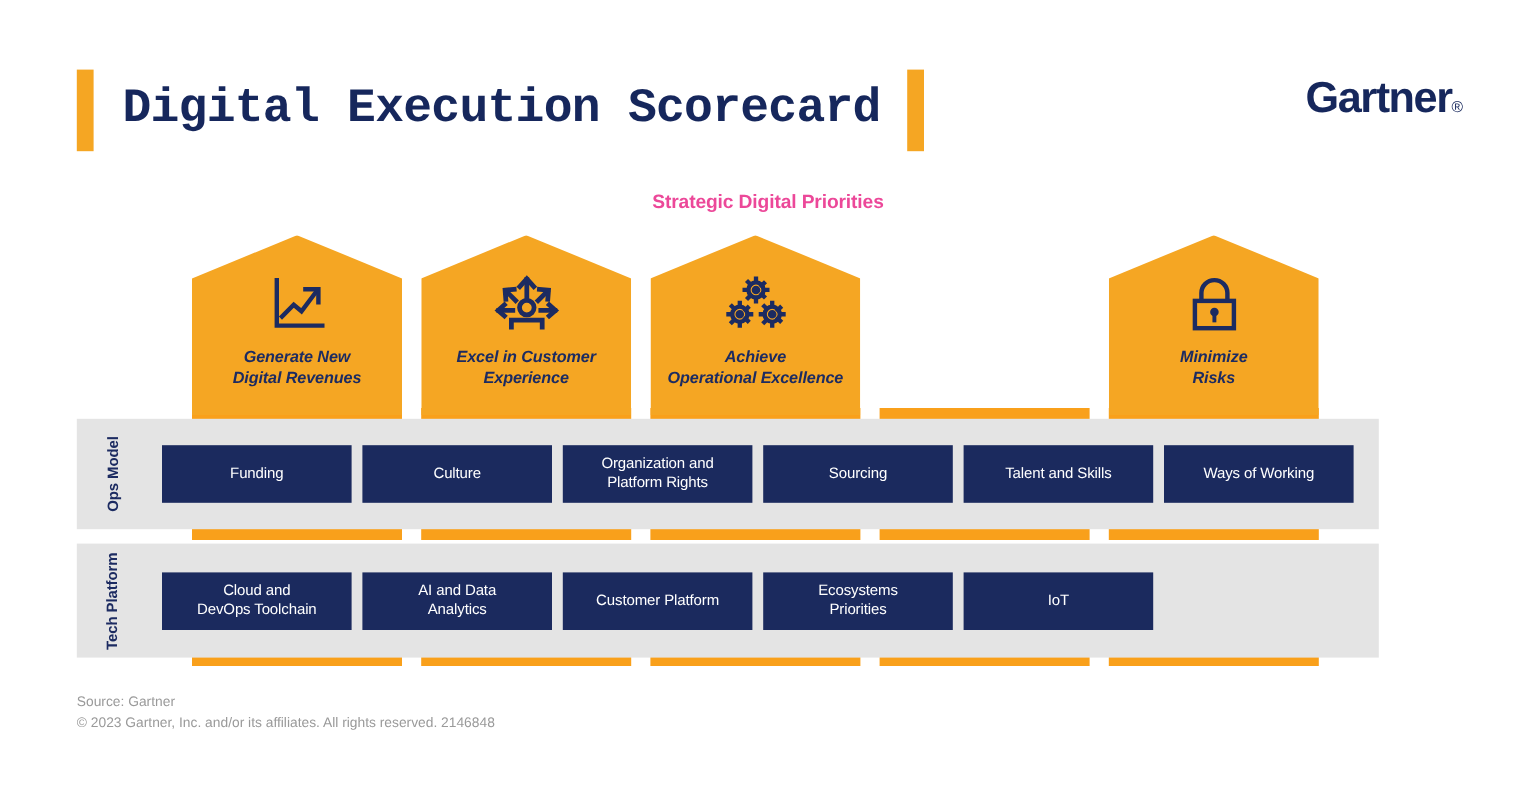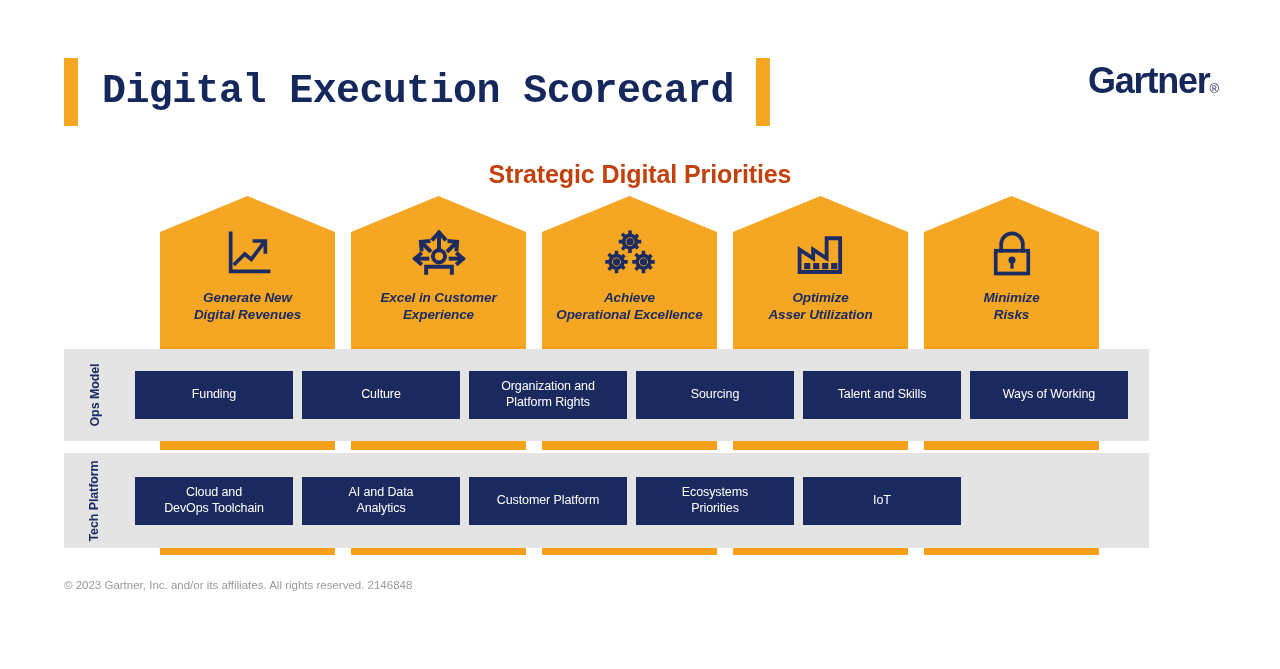--- a/index.html
+++ b/index.html
@@ -20,21 +20,21 @@
   .brand{
     position:absolute;right:62px;top:60px;
     font-size:36px;font-weight:bold;color:#16275C;letter-spacing:-1.2px;
     white-space:nowrap;
   }
   .brand .reg{font-size:13px;vertical-align:baseline;font-weight:normal;}
 
   
   .section-heading{
     position:absolute;left:0;top:160px;width:1280px;text-align:center;
-    font-size:25px;font-weight:bold;color:#c2410c;letter-spacing:-0.1px;
+    font-size:16px;font-weight:bold;color:#ec4899;letter-spacing:-0.1px;
   }
 
   
   .pentagon-row{position:absolute;left:160px;top:196px;width:929px;height:150px;}
   .pentagon{
     position:absolute;top:0;width:175px;height:150px;
     background:#F5A623;
     clip-path:polygon(0% 24%, 50% 0%, 100% 24%, 100% 100%, 0% 100%);
     display:flex;flex-direction:column;align-items:center;
   }
@@ -164,37 +164,20 @@
               <circle cx="36" cy="31" r="1.6"></circle>
               <path d="M36 22.6 V25 M36 37 V39.4 M27.6 31 H30 M42 31 H44.4 M30.1 25.1 L31.8 26.8 M40.2 34.2 L41.9 35.9 M41.9 26.1 L40.2 27.8 M31.8 35.2 L30.1 36.9"></path>
             </g>
           </svg>
         </div>
         <div class="pent-label">
           <div>Achieve</div>
           <div>Operational Excellence</div>
         </div>
       </div>
-      <div class="pentagon" style="left: 573px;">
-        <div class="pent-icon">
-          <svg width="54" height="54" viewBox="0 0 48 48" fill="none" stroke="#1C2B61" stroke-width="3.4" stroke-linecap="square" stroke-linejoin="miter">
-            <polyline points="5,40 5,20 17,28 17,20 29,28 29,10 41,10 41,40 5,40"></polyline>
-            <g fill="#1C2B61" stroke="none">
-              <rect x="9" y="32" width="5.5" height="5.5"></rect>
-              <rect x="17" y="32" width="5.5" height="5.5"></rect>
-              <rect x="25" y="32" width="5.5" height="5.5"></rect>
-              <rect x="33" y="32" width="5.5" height="5.5"></rect>
-            </g>
-          </svg>
-        </div>
-        <div class="pent-label">
-          <div>Optimize</div>
-          <div>Asser Utilization</div>
-        </div>
-      </div>
       <div class="pentagon" style="left: 764px;">
         <div class="pent-icon">
           <svg width="52" height="52" viewBox="0 0 48 48" fill="none" stroke="#1C2B61" stroke-width="3.4" stroke-linecap="square" stroke-linejoin="miter">
             <path d="M14 21 V15 a10 10 0 0 1 20 0 V21"></path>
             <rect x="9" y="21" width="30" height="21"></rect>
             <g fill="#1C2B61" stroke="none">
               <circle cx="24" cy="29.5" r="3.3"></circle>
               <rect x="22.5" y="30" width="3" height="7.5"></rect>
             </g>
           </svg>
@@ -275,16 +258,17 @@
         </div>
         <div class="box">
           <div>
             <div>IoT</div>
           </div>
         </div>
       </div>
   </div>
 
   <div class="footer">
+    <div>Source: Gartner</div>
     <div>© 2023 Gartner, Inc. and/or its affiliates. All rights reserved. 2146848</div>
   </div>
 
 </div>
 
 </body></html>

